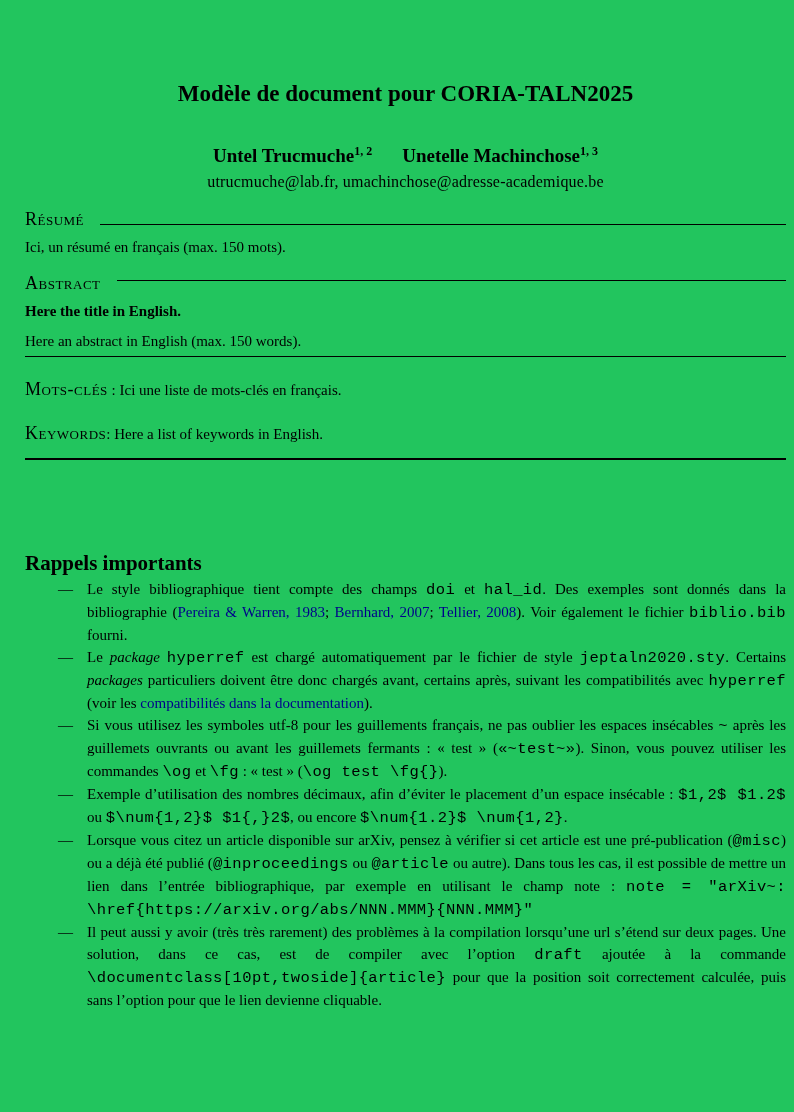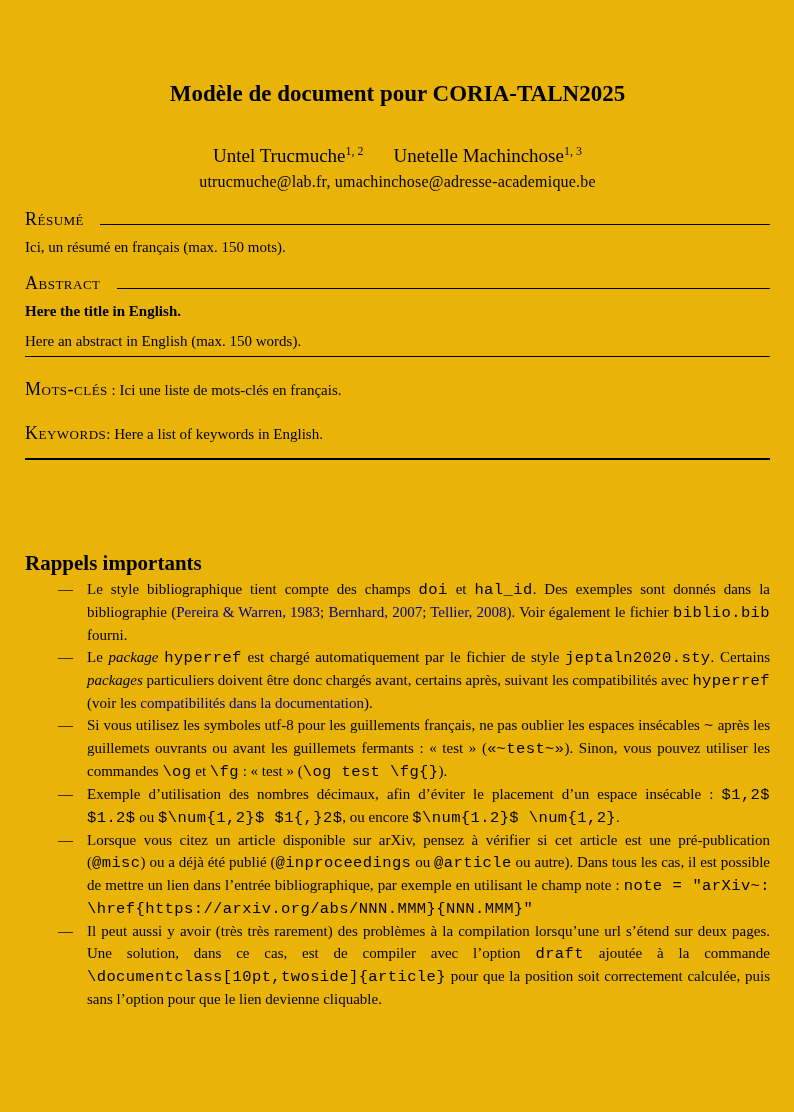--- a/index.html
+++ b/index.html
@@ -2,58 +2,59 @@
 <html style="--link: #00008b;"><head>
 <meta charset="utf-8">
 <style>
   :root { --link: #00008b; --ink: #000000; }
   * { box-sizing: border-box; }
   html, body { margin: 0; padding: 0; background: #ffffff; }
   .page {
     position: relative;
     width: 794px; height: 1112px;
     margin: 0 auto;
-    padding: 80px 24px 0 25px;
+    padding: 80px 8px 0 25px;
     overflow: hidden;
-    background: #eab308;
+    background: #22c55e;
     color: var(--ink);
     font-family: "Liberation Serif", serif;
     font-size: 15px;
   }
   .title {
     margin: 0;
     text-align: center;
     font-size: 23px;
     font-weight: bold;
     line-height: 28px;
   }
   .authors {
     margin-top: 36px;
     text-align: center;
     font-size: 19px;
     line-height: 24px;
+    font-weight: bold;
   }
   .author + .author { margin-left: 30px; }
   .author sup { font-size: 12px; line-height: 0; }
   .affiliations {
     margin-top: 6px;
     text-align: center;
     font-size: 15px;
     line-height: 22px;
   }
   .email {
     margin-top: 3px;
     text-align: center;
     font-family: Liberation Serif, serif;
     font-size: 16px;
     letter-spacing: 0.2px;
     line-height: 21px;
   }
   .sec-row { display: flex; align-items: flex-end; margin-top: 16px; line-height: 22px; }
-  .sec-row.abstract { margin-top: 14px; }
+  .sec-row.abstract { margin-top: 14px; align-items: center; }
   .sc-head {
     font-variant: small-caps;
     font-size: 18px;
     letter-spacing: 0.5px;
   }
   .sec-rule {
     flex: 1;
     border-bottom: 1.5px solid #000;
     margin: 0 0 5px 16px;
   }

